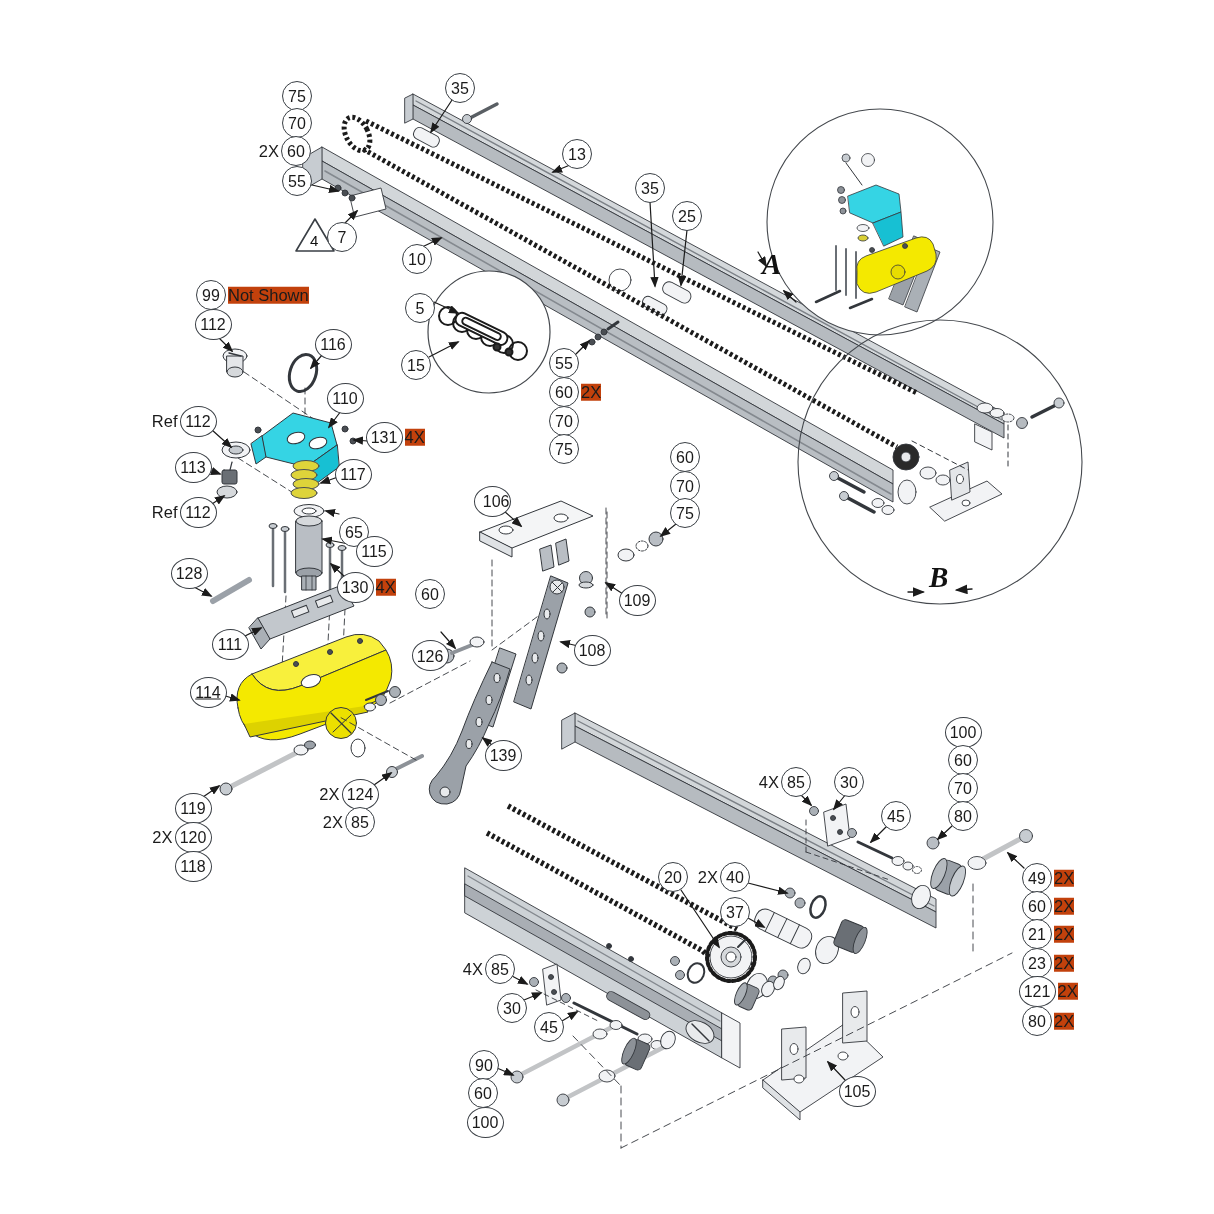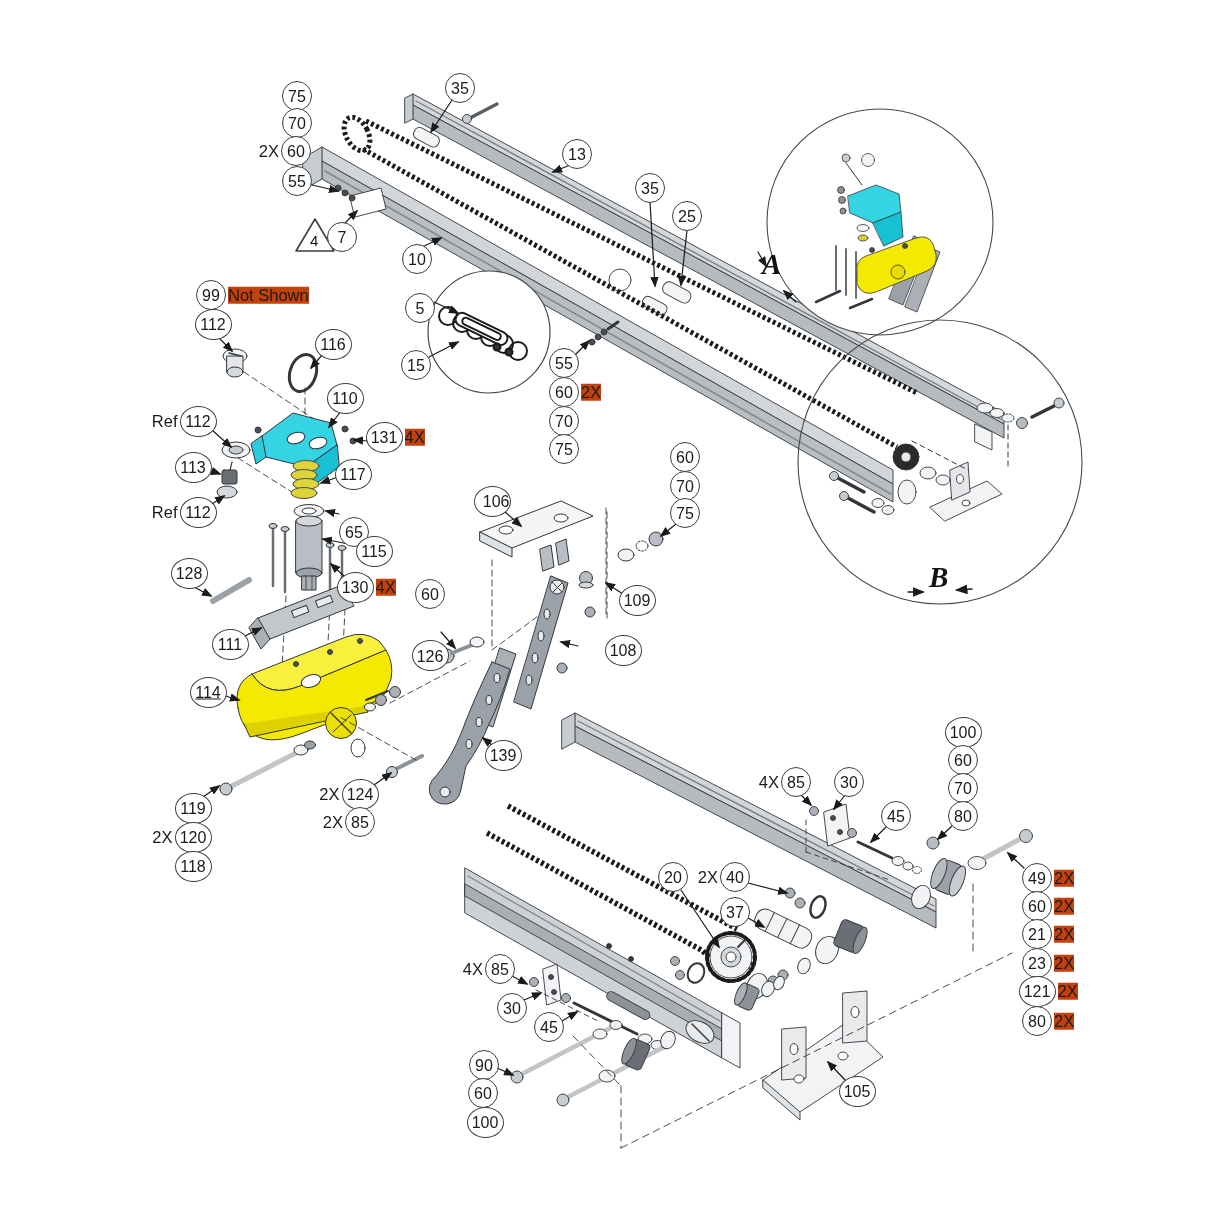--- a/index.html
+++ b/index.html
@@ -603,21 +603,21 @@
       </div>
       <div class="balloon" style="width: 30px; height: 30px; left: 415px; top: 579px;">
         <span class="num">60</span>
       </div>
       <div class="balloon" style="width: 37px; height: 31px; left: 411.5px; top: 604px; margin-top: 36px;">
         <span class="num">126</span>
       </div>
       <div class="balloon" style="width: 37px; height: 31px; left: 618.5px; top: 584.5px;">
         <span class="num">109</span>
       </div>
-      <div class="balloon" style="width: 37px; height: 31px; left: 573.5px; top: 634.5px; margin-left: 31px;">
+      <div class="balloon" style="width: 37px; height: 31px; left: 573.5px; top: 634.5px;">
         <span class="num">108</span>
       </div>
       <div class="balloon" style="width: 37px; height: 31px; left: 484.5px; top: 739.5px;">
         <span class="num">139</span>
       </div>
       <div class="balloon" style="width: 30px; height: 30px; left: 670px; top: 442px;">
         <span class="num">60</span>
       </div>
       <div class="balloon" style="width: 30px; height: 30px; left: 670px; top: 471px;">
         <span class="num">70</span>

